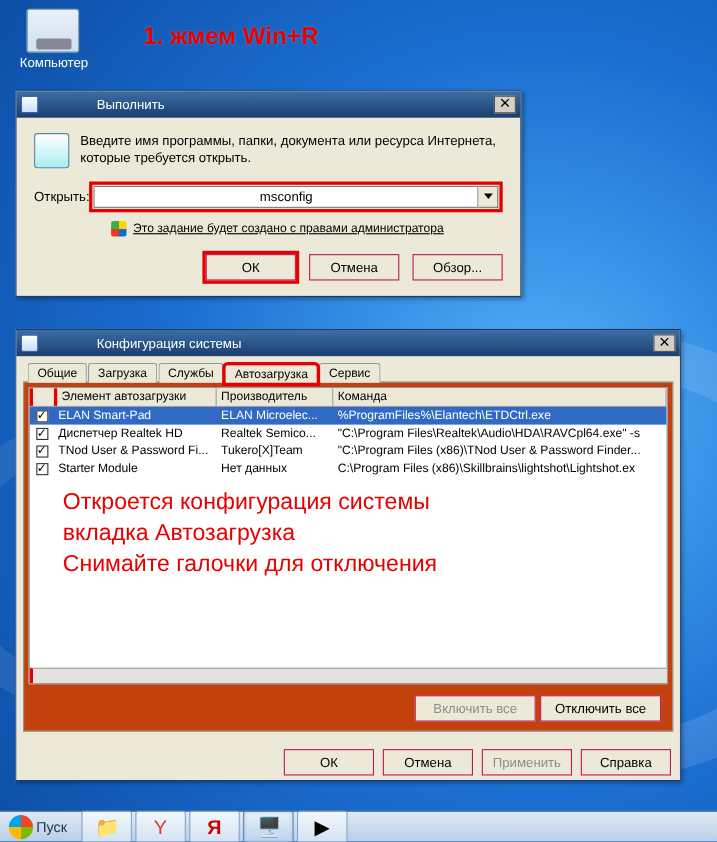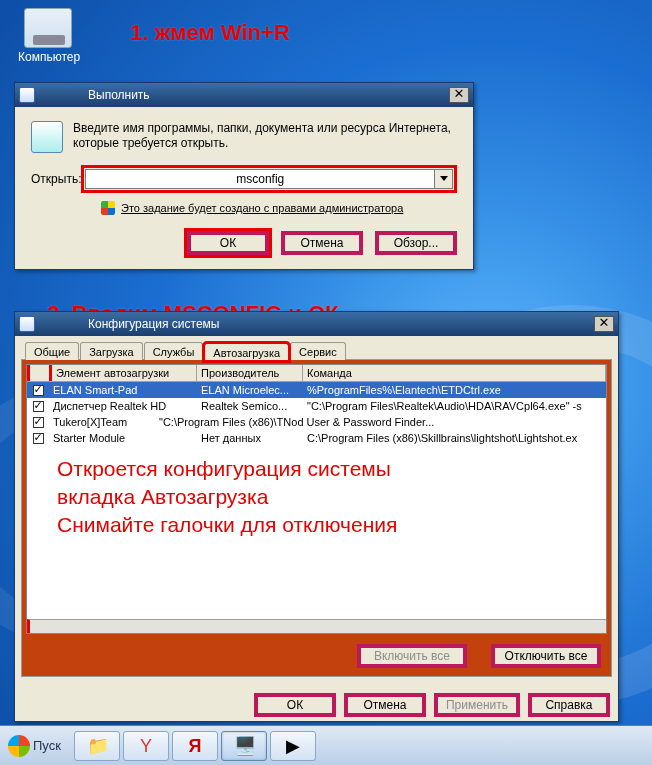--- a/index.html
+++ b/index.html
@@ -43,25 +43,25 @@
 .run-body .rtext{font-size:12px;line-height:15px;}
 .run-row{display:flex;align-items:center;padding:6px 16px;}
 .run-row label{font-size:12px;}
 .run-row .combo{flex:1;border:3px solid #e60000;padding:1px;display:flex;}
 .run-row .combo input{flex:1;border:1px solid #7a7a7a;padding:2px 4px;font-size:12px;background:#fff;height:20px;text-align:center;}
 .run-row .combo .dd{width:18px;height:20px;border:1px solid #7a7a7a;border-left:none;background:#ece9d8;display:flex;align-items:center;justify-content:center;}
 .run-row .combo .dd::after{content:"";border:4px solid transparent;border-top:5px solid #000;margin-top:3px;}
 .shield-row{display:flex;align-items:center;gap:6px;padding:2px 16px 8px 86px;font-size:11px;text-decoration:underline;}
 .shield{width:14px;height:14px;background:conic-gradient(#ffd400 0 90deg,#0a6ed8 90deg 180deg,#e83a1f 180deg 270deg,#3cae3e 270deg 360deg);border-radius:2px;}
 .btnrow{display:flex;justify-content:flex-end;gap:12px;padding:8px 16px 14px;}
-.btn{min-width:82px;height:24px;border:4px solid #be185d;background:#ece9d8;font-size:12px;cursor:pointer;padding:0 8px;}
+.btn{min-width:82px;height:24px;border:1px solid #be185d;background:#ece9d8;font-size:12px;cursor:pointer;padding:0 8px;}
 .btn.redbox{outline:3px solid #e60000;}
 
 
-.msc{top:311px;left:14px;width:605px;}
+.msc{top:299px;left:14px;width:605px;}
 .msc-body{padding:6px 6px 10px;background:#ece9d8;}
 .tabs{display:flex;margin-bottom:-1px;padding-left:4px;}
 .tab{border:1px solid #919b9c;border-bottom:none;background:#ece9d8;padding:3px 8px 2px;font-size:11px;margin-right:1px;cursor:pointer;border-radius:3px 3px 0 0;}
 .tab.active{position:relative;top:1px;background:#ece9d8;z-index:2;}
 .tab.redbox{outline:3px solid #e60000;outline-offset:-1px;}
 .tabpanel{border:1px solid #919b9c;background:#c2410c;padding:4px;}
 .list{border:1px solid #828790;background:#fff;height:270px;display:flex;flex-direction:column;position:relative;}
 .list-hdr{display:flex;background:#ece9d8;border-bottom:1px solid #a0a0a0;}
 .list-hdr .hcell{border-right:1px solid #a0a0a0;padding:2px 4px;font-size:11px;white-space:nowrap;overflow:hidden;}
 .c0{width:22px;border-left:3px solid #e60000;border-right:none !important;}
@@ -73,27 +73,27 @@
 .lrow .cell{padding:1px 4px;white-space:nowrap;overflow:hidden;}
 .lrow .chk{width:22px;display:flex;align-items:center;justify-content:center;}
 .lrow .chk .box{width:11px;height:11px;border:1px solid #333;background:#fff;position:relative;}
 .lrow .chk .box::after{content:"✓";position:absolute;top:-3px;left:0;font-size:11px;color:#000;}
 .lrow.sel{background:#316ac5;color:#fff;}
 .lrow .n{width:148px;}
 .lrow .m{width:106px;}
 .lrow .cmd{flex:1;}
 .overlay-ann{position:absolute;left:30px;top:90px;right:20px;color:#e60000;font-size:21px;line-height:28px;}
 .list .hsb{position:absolute;left:0;right:0;bottom:0;height:14px;border-top:1px solid #a0a0a0;background:#e4e2dc;border-left:3px solid #e60000;}
-.btnrow2{display:flex;justify-content:flex-end;gap:24px;padding:10px 6px 4px;}
+.btnrow2{display:flex;justify-content:flex-end;gap:4px;padding:10px 6px 4px;}
 .btnrow3{display:flex;justify-content:flex-end;gap:8px;padding:6px 8px 4px;background:#ece9d8;}
 .btn.wide{min-width:110px;}
 .btn[disabled]{color:#8d8d8d;}
 
 
-.taskbar{position:absolute;left:0;right:0;bottom:0;height:40px;background:linear-gradient(#dfe9f5,#b9cfe7);border-top:1px solid #5a7fa8;display:flex;align-items:center;padding-left:4px;gap:3px;}
+.taskbar{position:absolute;left:0;right:0;bottom:0;height:28px;background:linear-gradient(#dfe9f5,#b9cfe7);border-top:1px solid #5a7fa8;display:flex;align-items:center;padding-left:4px;gap:3px;}
 .start{height:30px;padding:0 10px 0 4px;display:flex;align-items:center;gap:3px;border-radius:4px;font-size:13px;color:#20364f;cursor:pointer;}
 .start .orb{width:22px;height:22px;border-radius:50%;background:conic-gradient(#ef4523 0 90deg,#7fba00 90deg 180deg,#ffb900 180deg 270deg,#00a4ef 270deg 360deg);}
 .tbtn{width:46px;height:30px;border:1px solid #89a7c8;background:linear-gradient(#f2f7fc,#d3e2f2);border-radius:3px;display:flex;align-items:center;justify-content:center;cursor:pointer;}
 .tbtn.active{background:linear-gradient(#e8f1fb,#b9d4ef);border-color:#5b87b6;box-shadow:inset 0 0 3px rgba(0,0,0,.2);}
 .tbtn svg,.tbtn .glyph{width:20px;height:20px;}
 .glyph{font-size:18px;line-height:20px;text-align:center;}
 </style>
 </head>
 <body>
 
@@ -171,20 +171,21 @@
                 <div class="box"></div>
               </div>
   <div class="cell n">Диспетчер Realtek HD</div>
   <div class="cell m">Realtek Semico...</div>
   <div class="cell cmd">"C:\Program Files\Realtek\Audio\HDA\RAVCpl64.exe" -s</div>
             </div>
             <div class="lrow">
               <div class="cell chk">
                 <div class="box"></div>
               </div>
+  <div class="cell n">TNod User &amp; Password Fi...</div>
   <div class="cell m">Tukero[X]Team</div>
   <div class="cell cmd">"C:\Program Files (x86)\TNod User &amp; Password Finder...</div>
             </div>
             <div class="lrow">
               <div class="cell chk">
                 <div class="box"></div>
               </div>
   <div class="cell n">Starter Module</div>
   <div class="cell m">Нет данных</div>
   <div class="cell cmd">C:\Program Files (x86)\Skillbrains\lightshot\Lightshot.ex</div>

